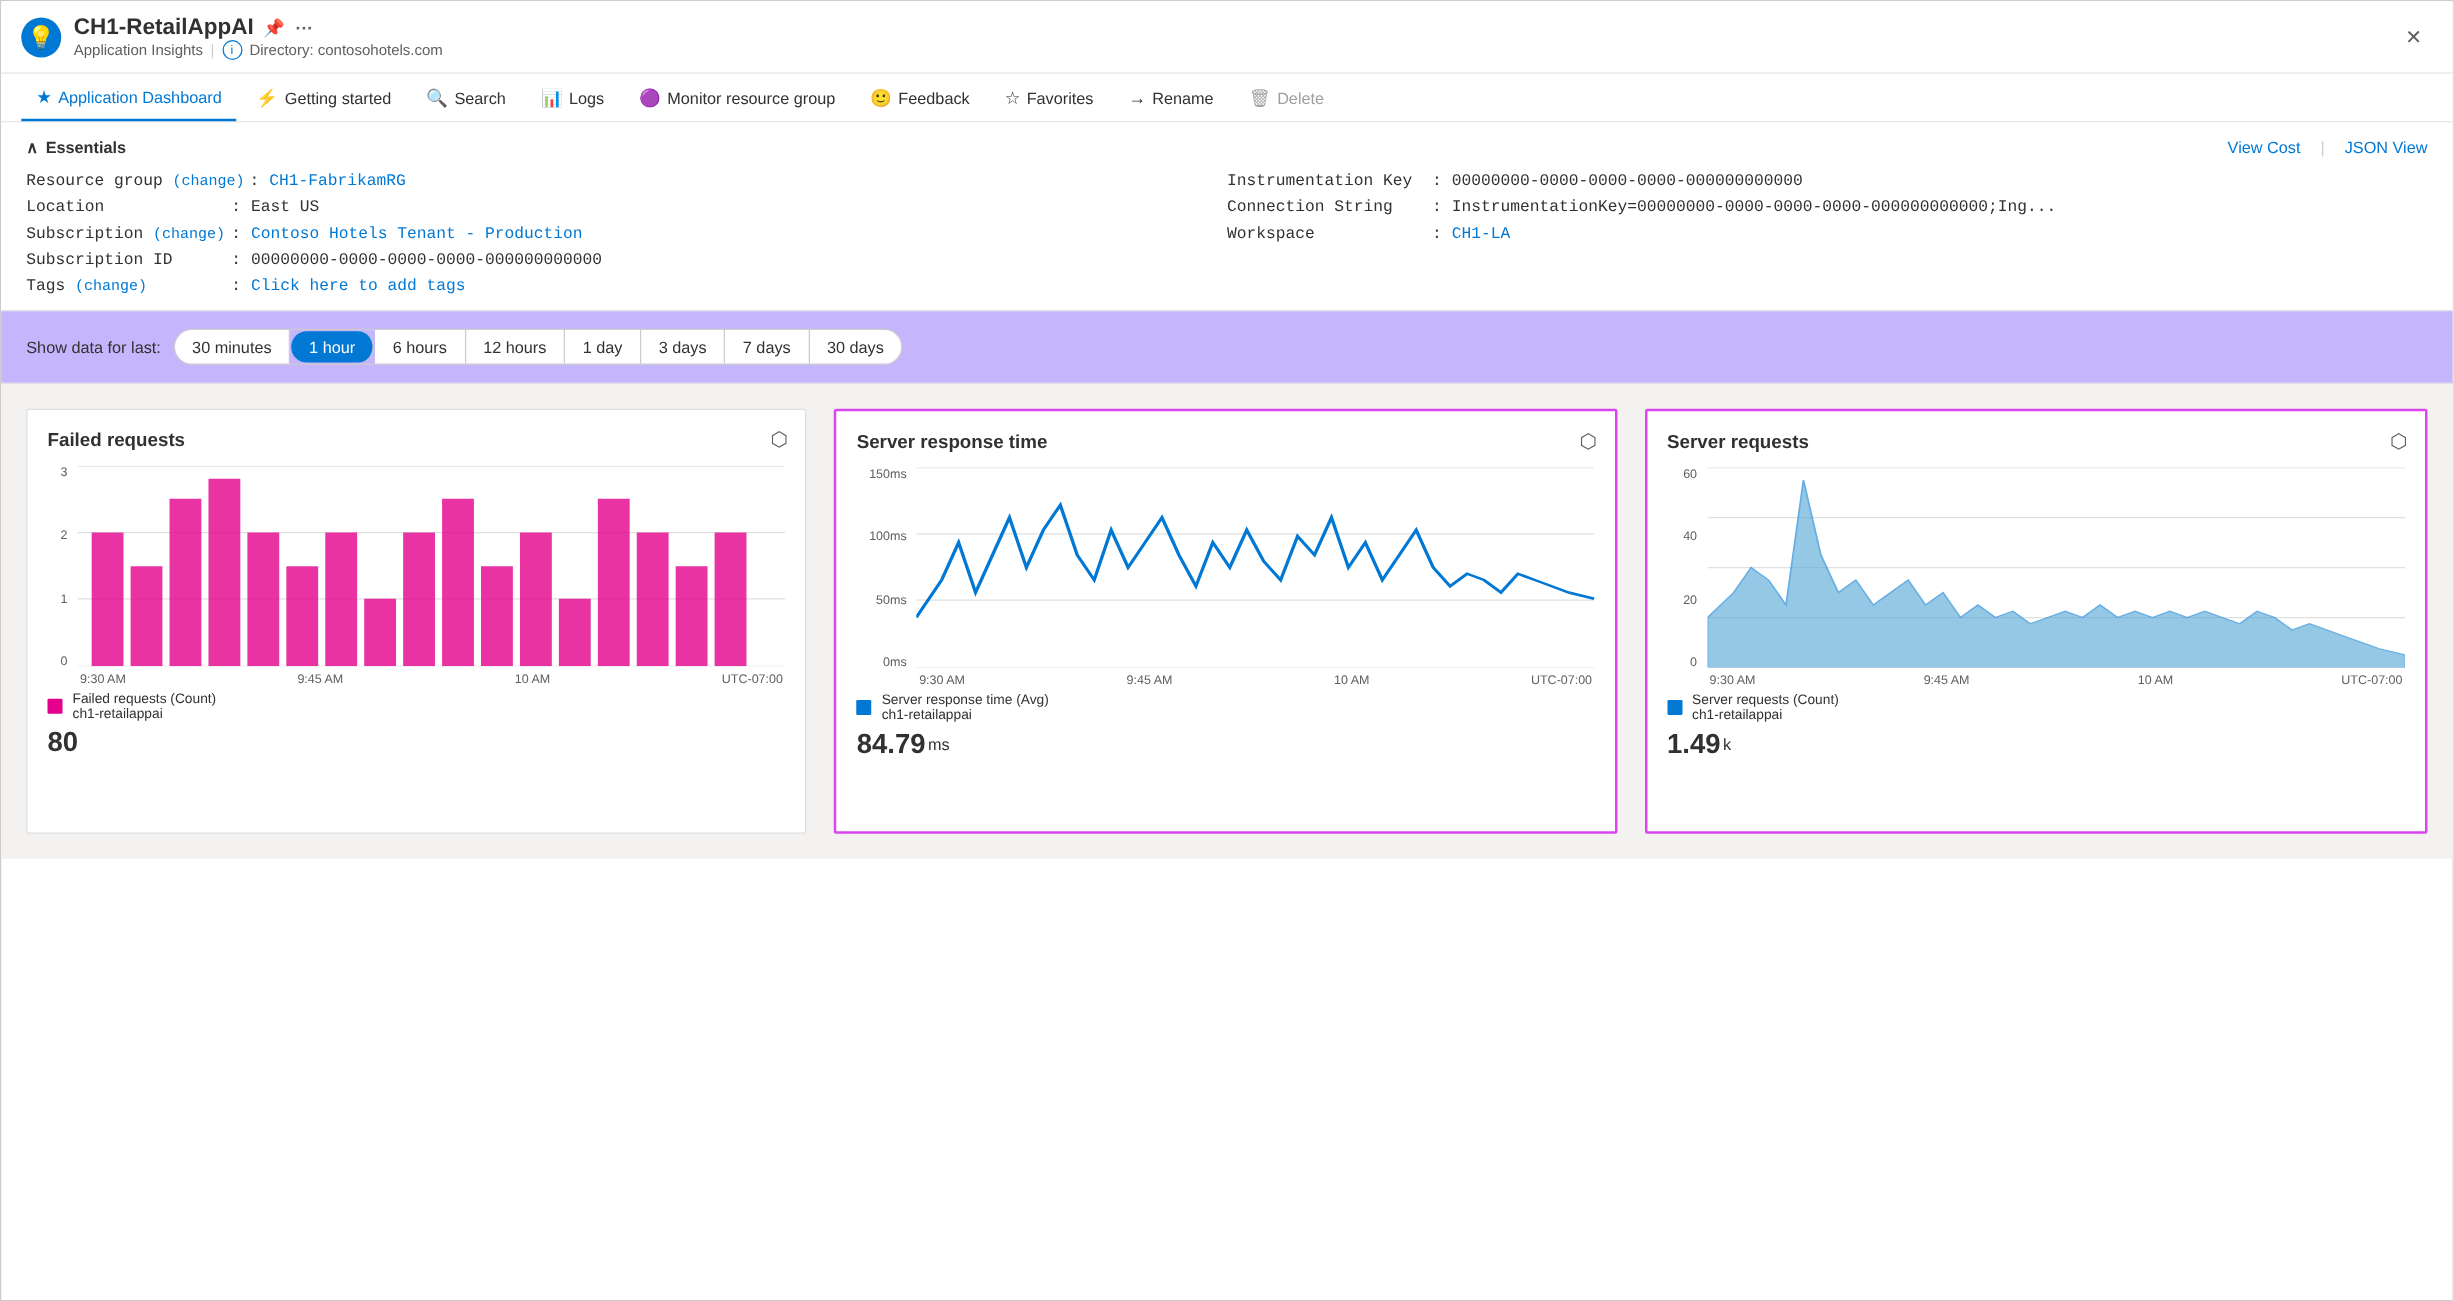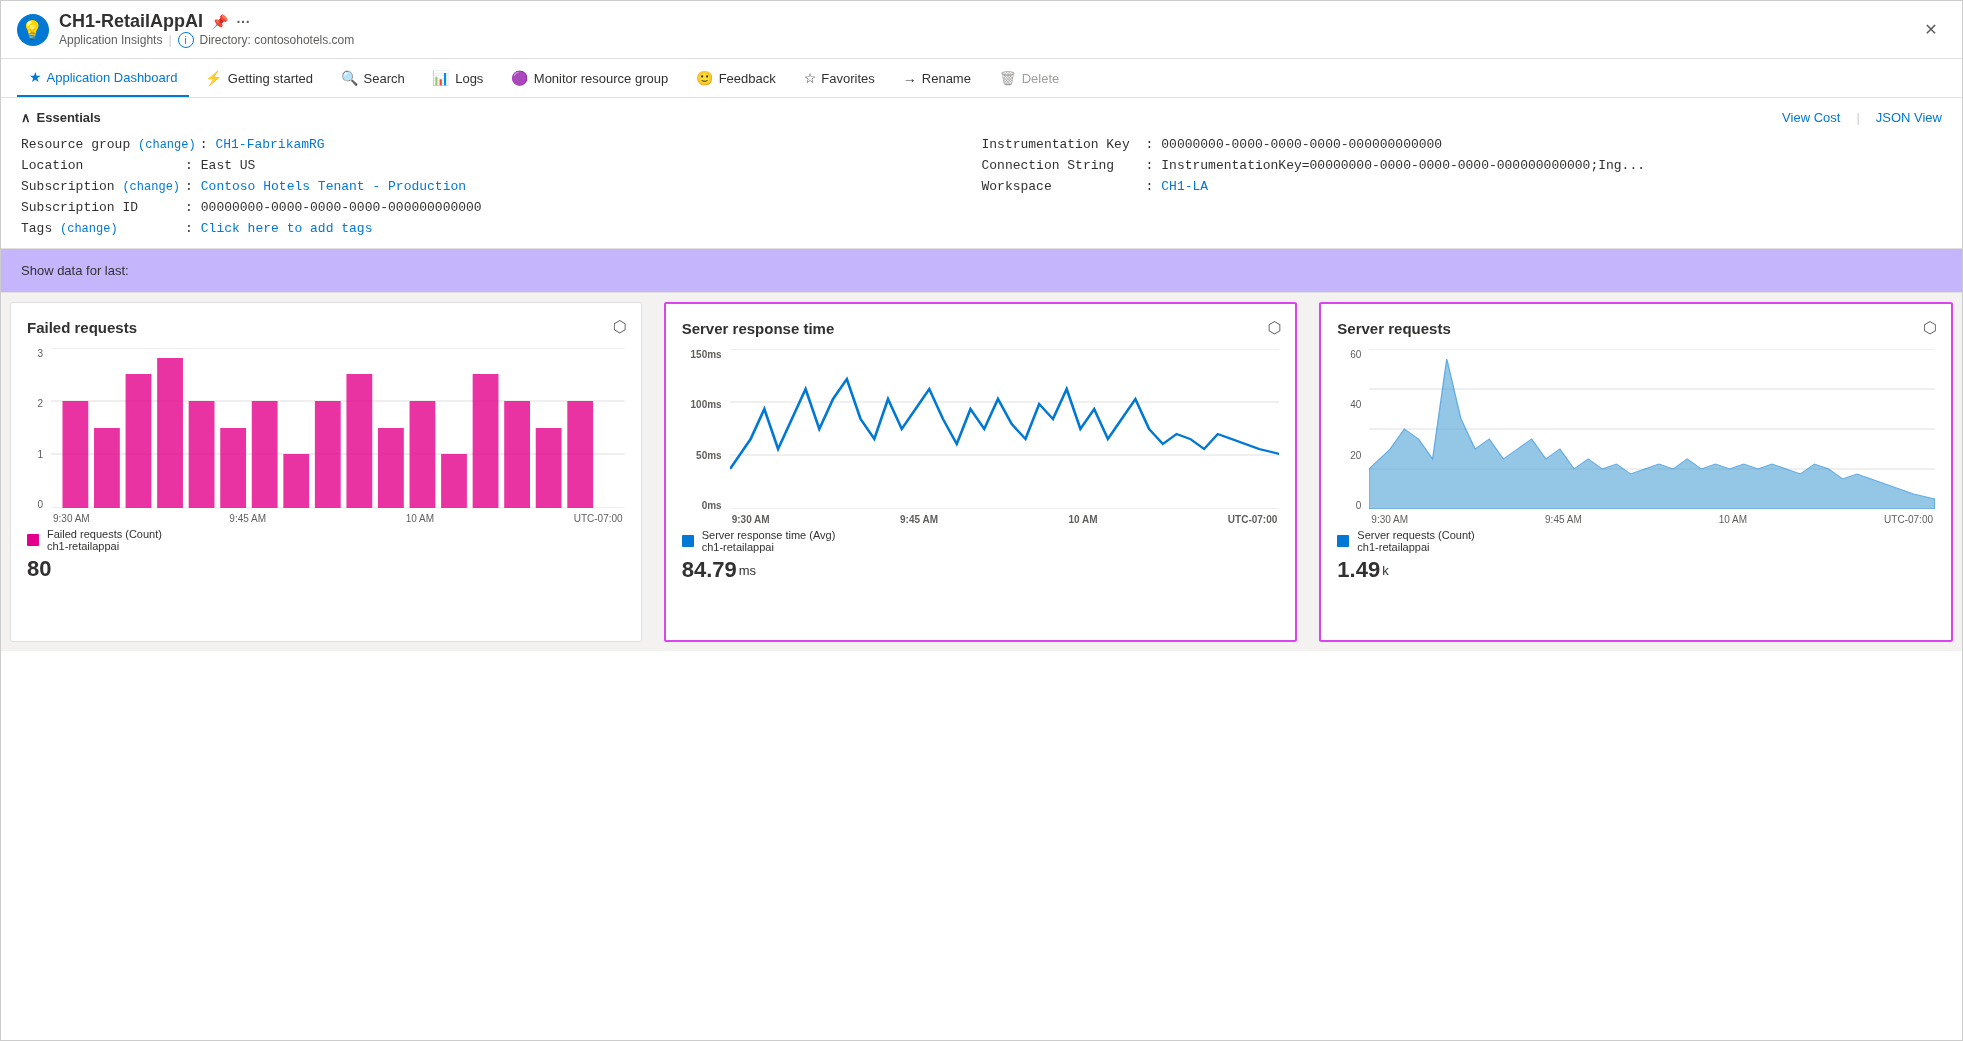--- a/index.html
+++ b/index.html
@@ -42,21 +42,21 @@
 
     
     .time-selector { padding: 14px 20px; background: #c4b5fd; border-bottom: 1px solid #e0e0e0; display: flex; align-items: center; gap: 10px; }
     .time-label { font-size: 13px; color: #323130; }
     .time-buttons { display: flex; border: 1px solid #ccc; border-radius: 20px; overflow: hidden; }
     .time-btn { padding: 5px 14px; font-size: 13px; cursor: pointer; background: #fff; border: none; color: #323130; border-right: 1px solid #ccc; }
     .time-btn:last-child { border-right: none; }
     .time-btn.active { background: #0078d4; color: #fff; border-radius: 20px; margin: 1px; }
 
     
-    .charts-area { padding: 9px; background: #f3f2f1; display: flex; gap: 22px; }
+    .charts-area { padding: 20px; background: #f3f2f1; display: flex; gap: 22px; }
     .chart-card { background: #fff; border: 1px solid #e0e0e0; border-radius: 2px; flex: 1; padding: 16px; min-height: 340px; position: relative; }
     .chart-card.highlighted { border: 2px solid #d946ef; }
     .chart-title { font-size: 15px; font-weight: 600; color: #323130; margin-bottom: 12px; }
     .chart-pin { position: absolute; top: 14px; right: 14px; color: #605e5c; font-size: 16px; cursor: pointer; }
     svg { width: 100%; height: 100%; }
 
     
     .chart-legend { display: flex; align-items: center; gap: 8px; }
     .legend-color { width: 12px; height: 12px; border-radius: 1px; }
     .legend-text { font-size: 11px; color: #323130; }
@@ -188,20 +188,30 @@
           <span class="essentials-label">Workspace</span>
           <span class="essentials-colon">:</span>
           <span class="essentials-link">CH1-LA</span>
         </div>
       </div>
     </div>
   </div>
 
   <div class="time-selector">
     <span class="time-label">Show data for last:</span>
+    <div class="time-buttons">
+      <button class="time-btn">30 minutes</button>
+      <button class="time-btn active">1 hour</button>
+      <button class="time-btn">6 hours</button>
+      <button class="time-btn">12 hours</button>
+      <button class="time-btn">1 day</button>
+      <button class="time-btn">3 days</button>
+      <button class="time-btn">7 days</button>
+      <button class="time-btn">30 days</button>
+    </div>
   </div>
 
   <div class="charts-area">
 
     <div class="chart-card">
       <div class="chart-title">Failed requests</div>
       <span class="chart-pin">⬡</span>
 
       <div style="display:flex; gap:8px; height:180px;">
 
@@ -255,21 +265,21 @@
       </div>
       <div class="legend-value">
         <span>80</span>
       </div>
     </div>
 
     <div class="chart-card highlighted">
       <div class="chart-title">Server response time</div>
       <span class="chart-pin">⬡</span>
 
-      <div style="display:flex; gap:8px; height:180px;font-weight:bold;">
+      <div style="display:flex; gap:8px; height:180px;">
         <div style="display:flex; flex-direction:column; justify-content:space-between; padding-bottom:18px; text-align:right; min-width:40px;">
           <span class="chart-y-label">150ms</span>
           <span class="chart-y-label">100ms</span>
           <span class="chart-y-label">50ms</span>
           <span class="chart-y-label">0ms</span>
         </div>
         <div style="flex:1; position:relative;">
           <svg viewBox="0 0 400 160" preserveAspectRatio="none" style="width:100%;height:160px;">
             <line x1="0" y1="0" x2="400" y2="0" stroke="#e0e0e0" stroke-width="1"></line>
             <line x1="0" y1="53" x2="400" y2="53" stroke="#e0e0e0" stroke-width="1"></line>

